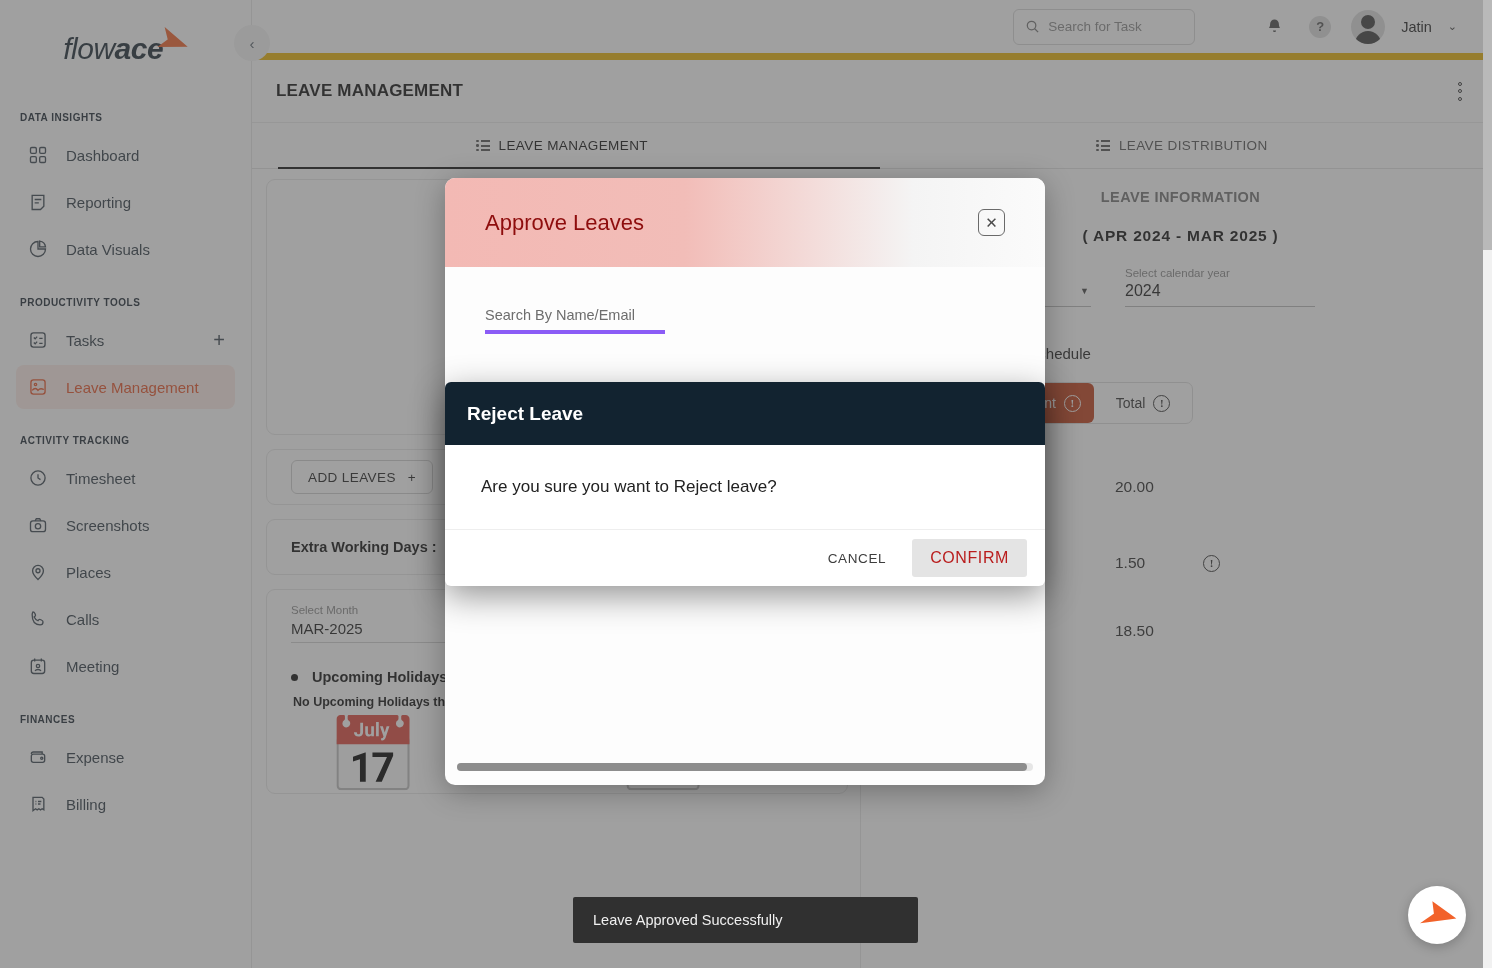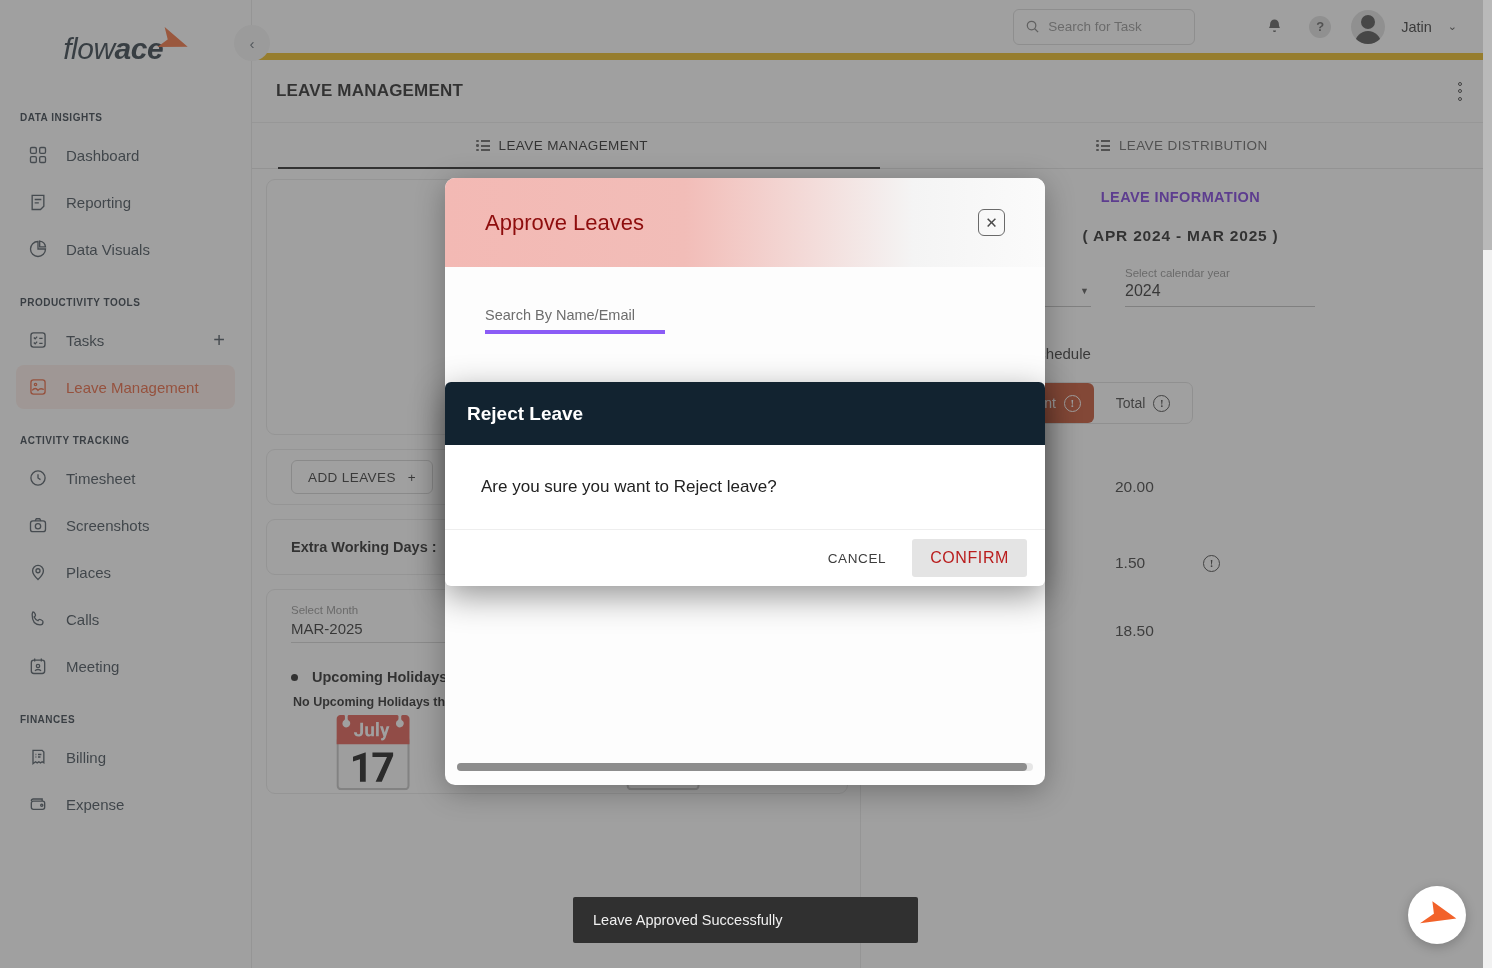--- a/index.html
+++ b/index.html
@@ -120,21 +120,21 @@
   .bullet-row .dot { width: 7px; height: 7px; border-radius: 50%; background: #111; }
   .bullet-row .txt { font-weight: bold; font-size: 14.5px; color: #111; }
 
   .empty-grid { display: flex; padding: 10px 0 0 0; }
   .empty-col { flex: 1; padding-left: 26px; }
   .empty-col .cap { font-size: 12.5px; font-weight: bold; color: #111; }
   .cal-emoji { font-size: 74px; line-height: 1; margin-top: 10px; margin-left: 34px; display: block;
                filter: saturate(0.85); }
 
   
-  .right-title { text-align: center; font-size: 14.5px; font-weight: bold; color: #6d28d9; letter-spacing: .4px; margin-top: 10px; }
+  .right-title { text-align: center; font-size: 14.5px; font-weight: bold; color: #737373; letter-spacing: .4px; margin-top: 10px; }
   .right-sub { text-align: center; font-size: 15.5px; font-weight: bold; color: #111; margin-top: 22px; letter-spacing: .8px; }
   .sel-row { display: flex; gap: 34px; margin-top: 22px; padding-left: 18px; }
   .sel { width: 190px; }
   .sel .lbl { font-size: 11.5px; color: #8a8a8a; }
   .sel .valrow { display: flex; align-items: center; justify-content: space-between;
                  border-bottom: 1px solid #b9b9b9; padding: 3px 2px 6px 0; }
   .sel .val { font-size: 16px; color: #1c1c1c; }
   .sel .arr { font-size: 9px; color: #444; }
 
   .team-line { margin-top: 38px; padding-left: 18px; font-size: 15px; color: #222; }
@@ -346,36 +346,36 @@
             </svg>
         </span>
         <span>Meeting</span>
       </div>
 
       <div class="sec-title">FINANCES</div>
 
       <div class="nav-item">
         <span class="ico">
           <svg width="20" height="20" viewBox="0 0 24 24">
-              <path d="M6 4h11l2 2v13l-2-1.3-2 1.3-2-1.3-2 1.3-2-1.3L6 20z"></path>
-              <path d="M9 9h1M9 12h1M12 9h4M12 12h3"></path>
-            </svg>
-        </span>
-        <span>Billing</span>
-      </div>
-
-      <div class="nav-item">
-        <span class="ico">
-          <svg width="20" height="20" viewBox="0 0 24 24">
               <path d="M4 8.5A2.5 2.5 0 0 1 6.5 6H17v2.5"></path>
               <rect x="4" y="8.5" width="16" height="10" rx="2.5"></rect>
               <circle cx="16.5" cy="13.5" r="1.3"></circle>
             </svg>
         </span>
         <span>Expense</span>
+      </div>
+
+      <div class="nav-item">
+        <span class="ico">
+          <svg width="20" height="20" viewBox="0 0 24 24">
+              <path d="M6 4h11l2 2v13l-2-1.3-2 1.3-2-1.3-2 1.3-2-1.3L6 20z"></path>
+              <path d="M9 9h1M9 12h1M12 9h4M12 12h3"></path>
+            </svg>
+        </span>
+        <span>Billing</span>
       </div>
     </aside>
 
     <section id="main">
 
       <div id="collapse-btn">‹</div>
 
       <div id="topbar">
         <div class="search-box">
           <svg width="15" height="15" viewBox="0 0 24 24" fill="none" stroke="#777" stroke-width="2">

